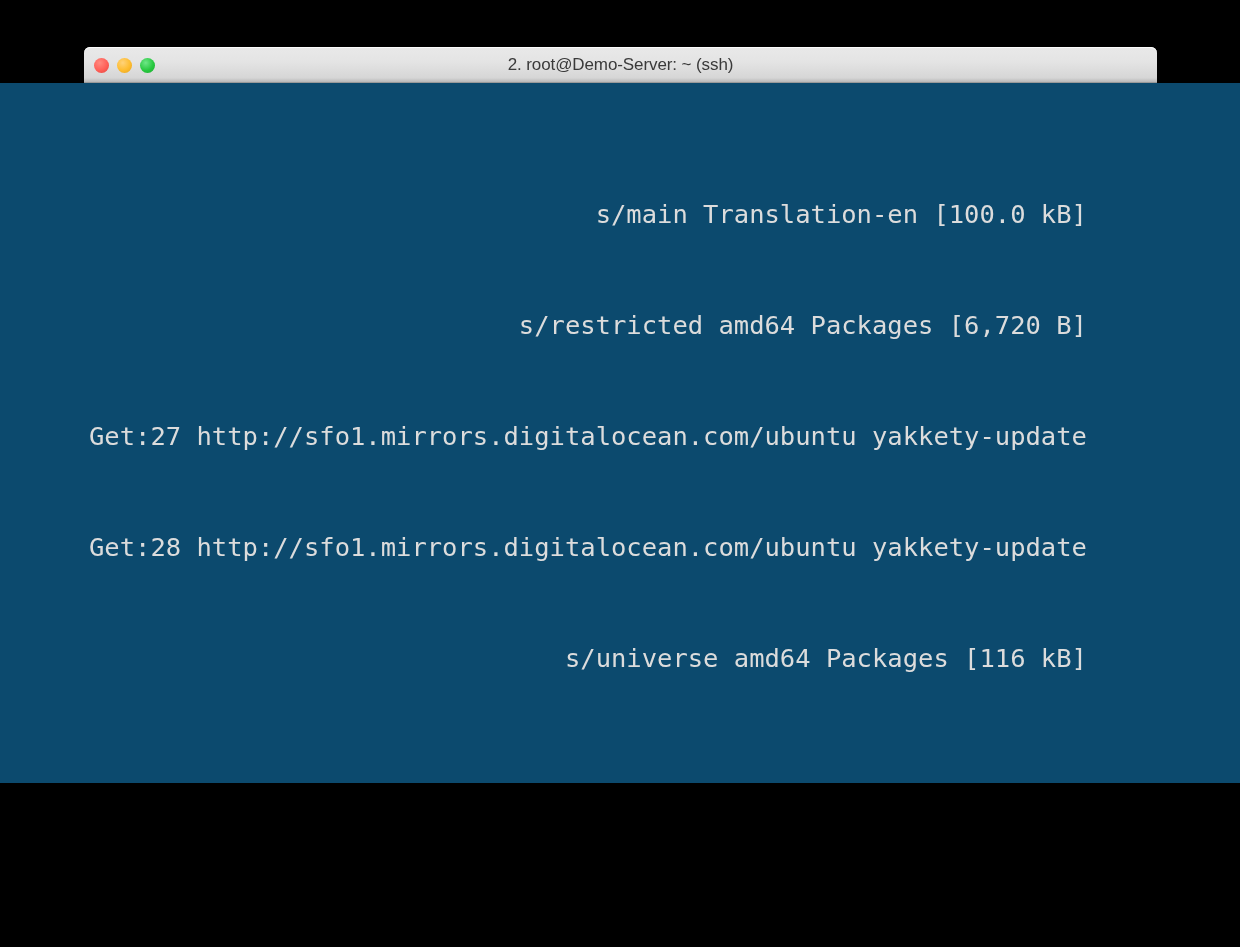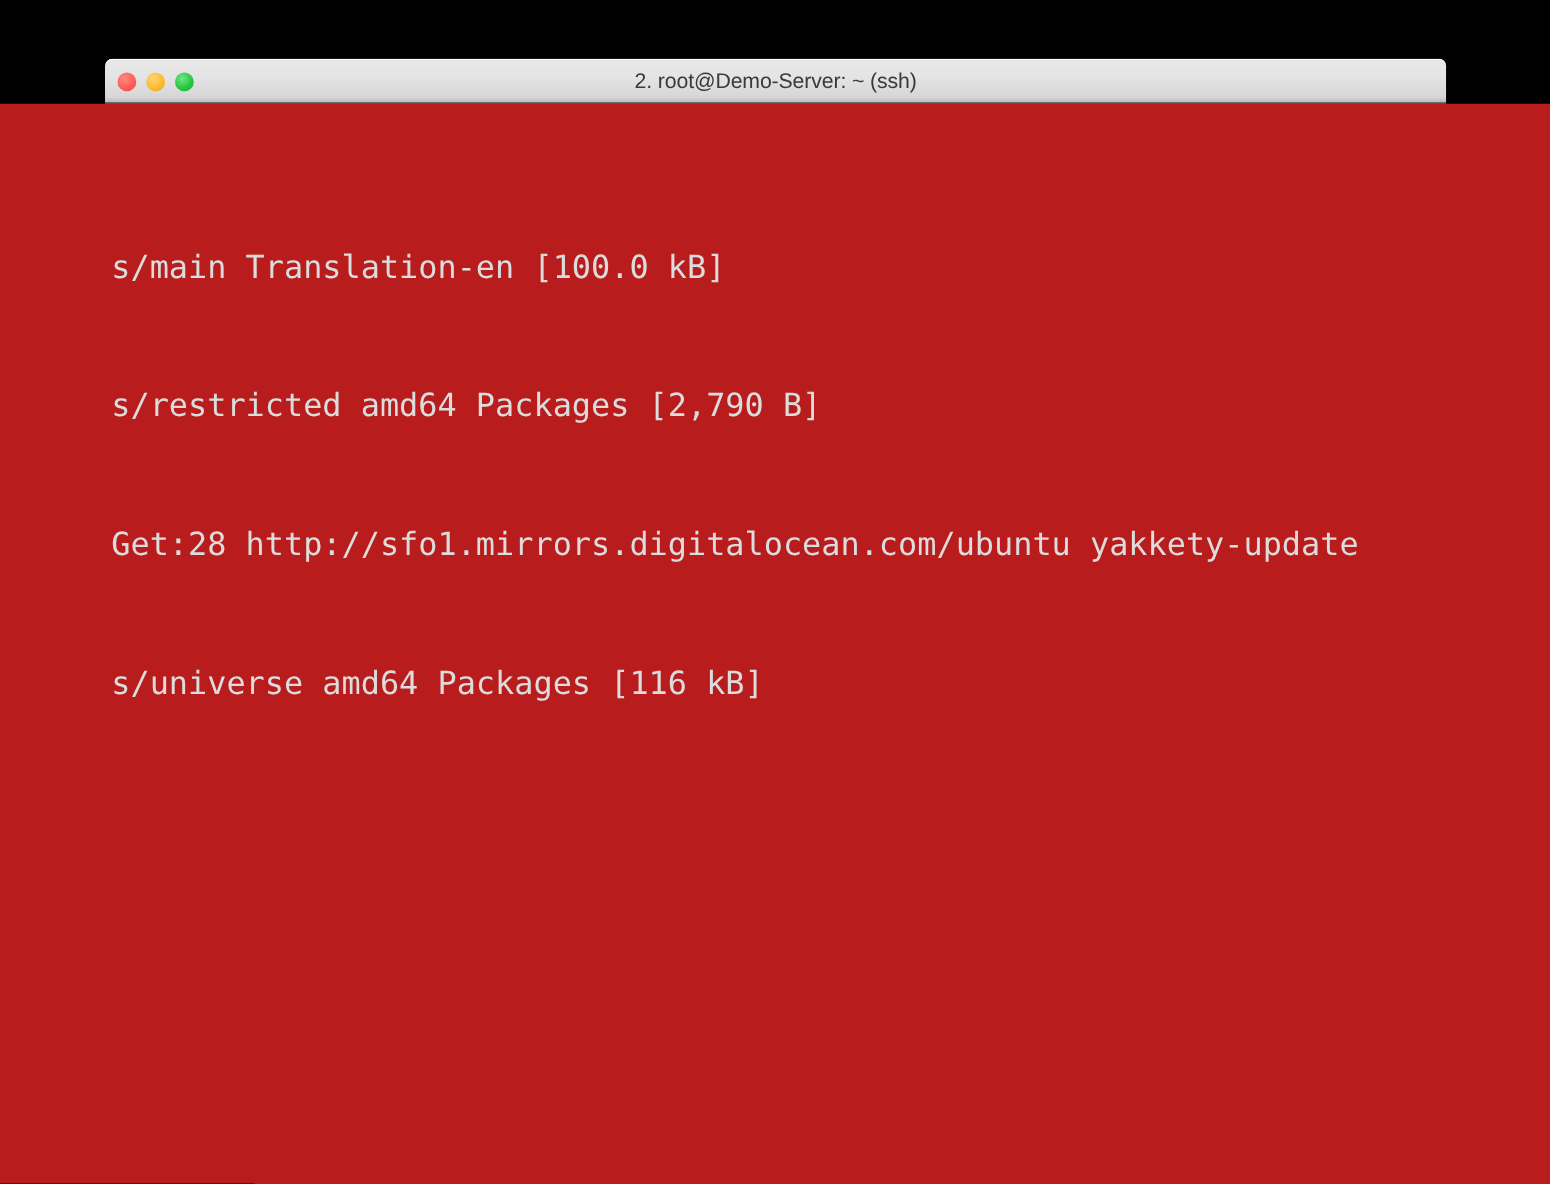--- a/index.html
+++ b/index.html
@@ -63,23 +63,24 @@
     letter-spacing: -0.1px;
     user-select: none;
   }
 
   
   .terminal {
     position: absolute;
     left: 0;
     top: 83px;
     width: 1240px;
-    height: 864px;
-    background: #b91c1c;
+    height: 700px;
+    background: #0c4a6e;
     overflow: hidden;
+    text-align: right;
   }
 
   .term-lines {
     position: absolute;
     left: 89px;
     top: 2px;
     font-family: "DejaVu Sans Mono", "Liberation Mono", monospace;
     font-size: 25.5px;
     line-height: 37px;
     color: #dcdcdc;
@@ -103,21 +104,22 @@
       <span class="light min"></span>
       <span class="light zoom"></span>
     </div>
     <div class="title-text">2. root@Demo-Server: ~ (ssh)</div>
   </div>
 
   <div class="terminal">
     <div class="term-lines">
 
       <div class="term-line">s/main Translation-en [100.0 kB]</div>
-      <div class="term-line">s/restricted amd64 Packages [2,790 B]</div>
+      <div class="term-line">s/restricted amd64 Packages [6,720 B]</div>
+      <div class="term-line">Get:27 http://sfo1.mirrors.digitalocean.com/ubuntu yakkety-update</div>
       <div class="term-line">Get:28 http://sfo1.mirrors.digitalocean.com/ubuntu yakkety-update</div>
       <div class="term-line">s/universe amd64 Packages [116 kB]</div>
       
       
       
       
       
       
       
       

